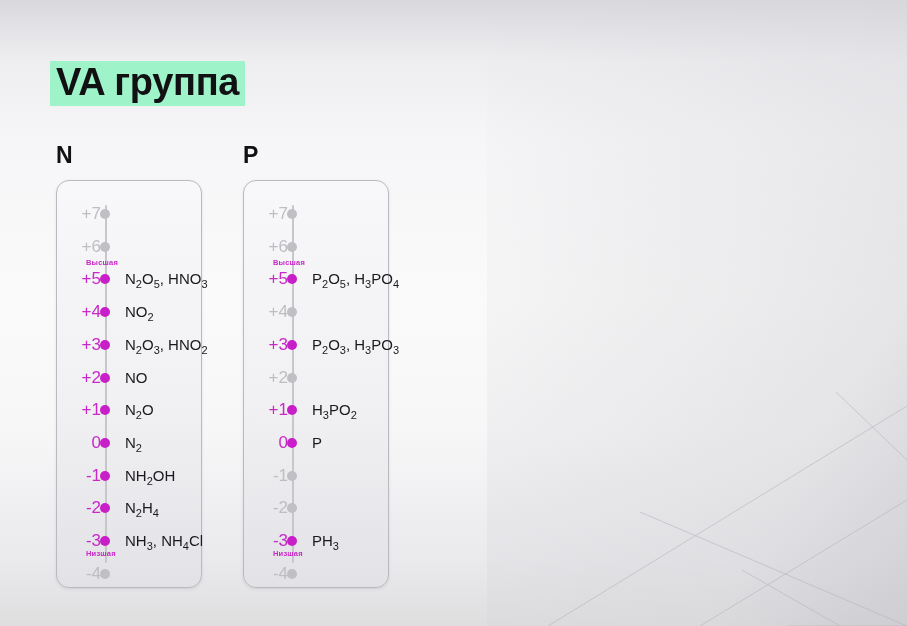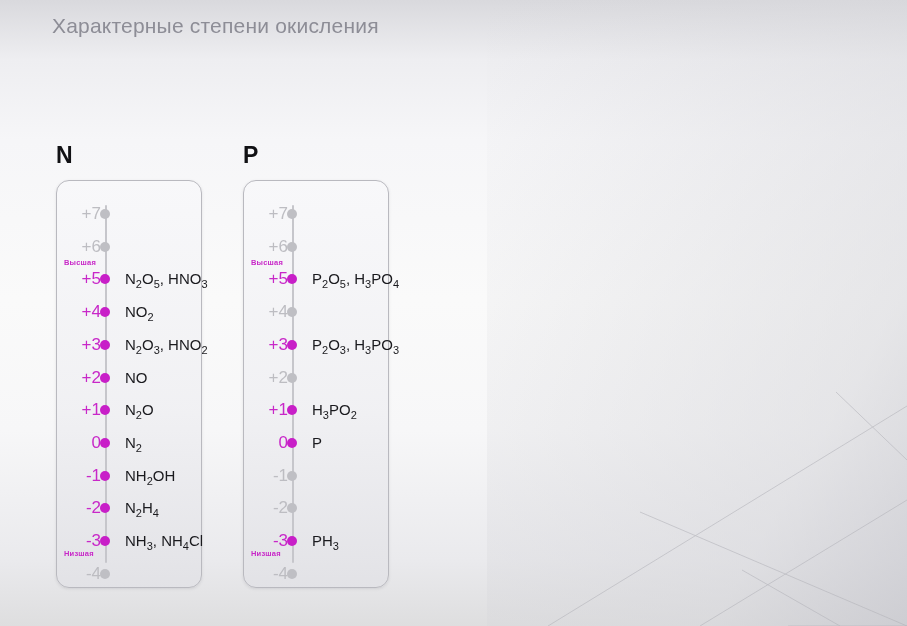--- a/index.html
+++ b/index.html
@@ -151,26 +151,27 @@
     color: #1a1a1e;
     white-space: nowrap;
   }
   .formula sub {
     font-size: 11px;
     line-height: 0;
   }
 
   .tag {
     position: absolute;
-    left: 7px;
+    left: 1px;
     font-size: 7.5px;
     font-weight: bold;
     color: #c828c8;
     letter-spacing: 0.2px;
     white-space: nowrap;
+    padding-left: 28px;
   }
   .tag.upper { top: -11px; }
   .tag.lower { top: 18px; text-align: right; }
 </style>
 </head>
 <body>
 
 <div id="slide">
 
   <div id="bg-right-wash"></div>
@@ -179,22 +180,24 @@
     <g stroke="#b4b4ba" stroke-width="0.8" fill="none" opacity="0.75">
       <line x1="548" y1="626" x2="907" y2="406"></line>
       <line x1="700" y1="626" x2="907" y2="500"></line>
       <line x1="836" y1="392" x2="907" y2="460"></line>
       <line x1="640" y1="512" x2="907" y2="626"></line>
       <line x1="788" y1="626" x2="907" y2="626"></line>
       <line x1="742" y1="570" x2="840" y2="626"></line>
     </g>
   </svg>
 
-  <div id="subtitle">Характерные степени окисления</div>
-
+
+  <div id="title-wrap">
+    <span id="title">VA группа</span>
+  </div>
 
   <div id="columns-root">
       <div class="element-symbol" style="left: 56px; top: 142px;">N</div>
       <div class="ox-card" id="card-n" style="left: 56px;">
         <div class="axis-line"></div>
         <div class="row" style="top: 23px;">
           <div class="state-num inactive">+7</div>
           <div class="dot inactive"></div>
         </div>
         <div class="row" style="top: 55.7px;">

